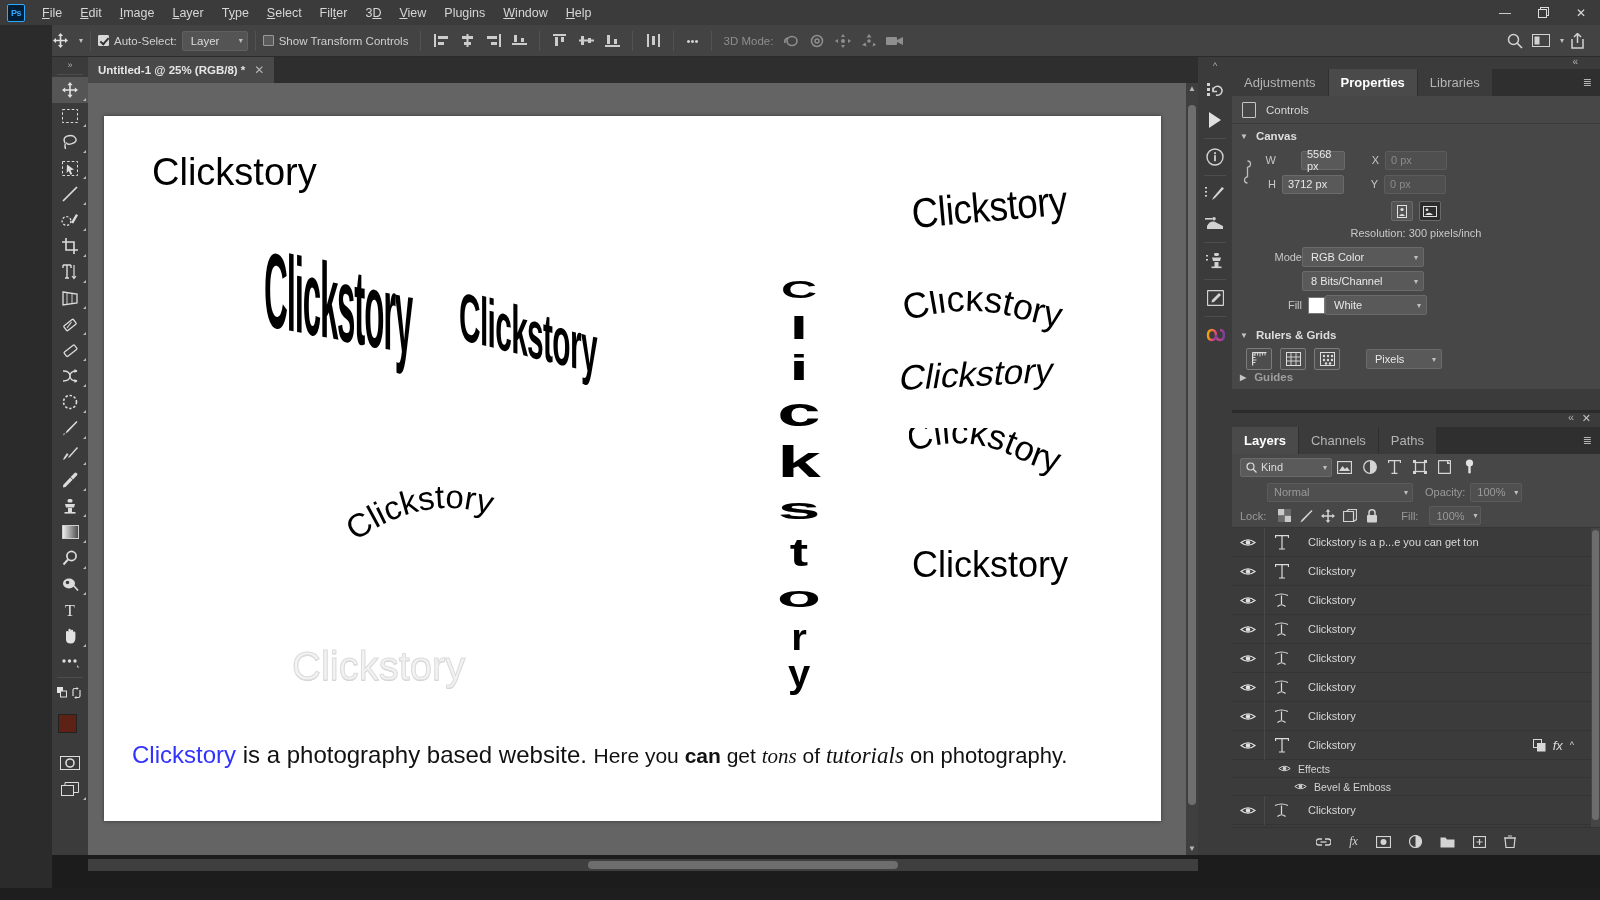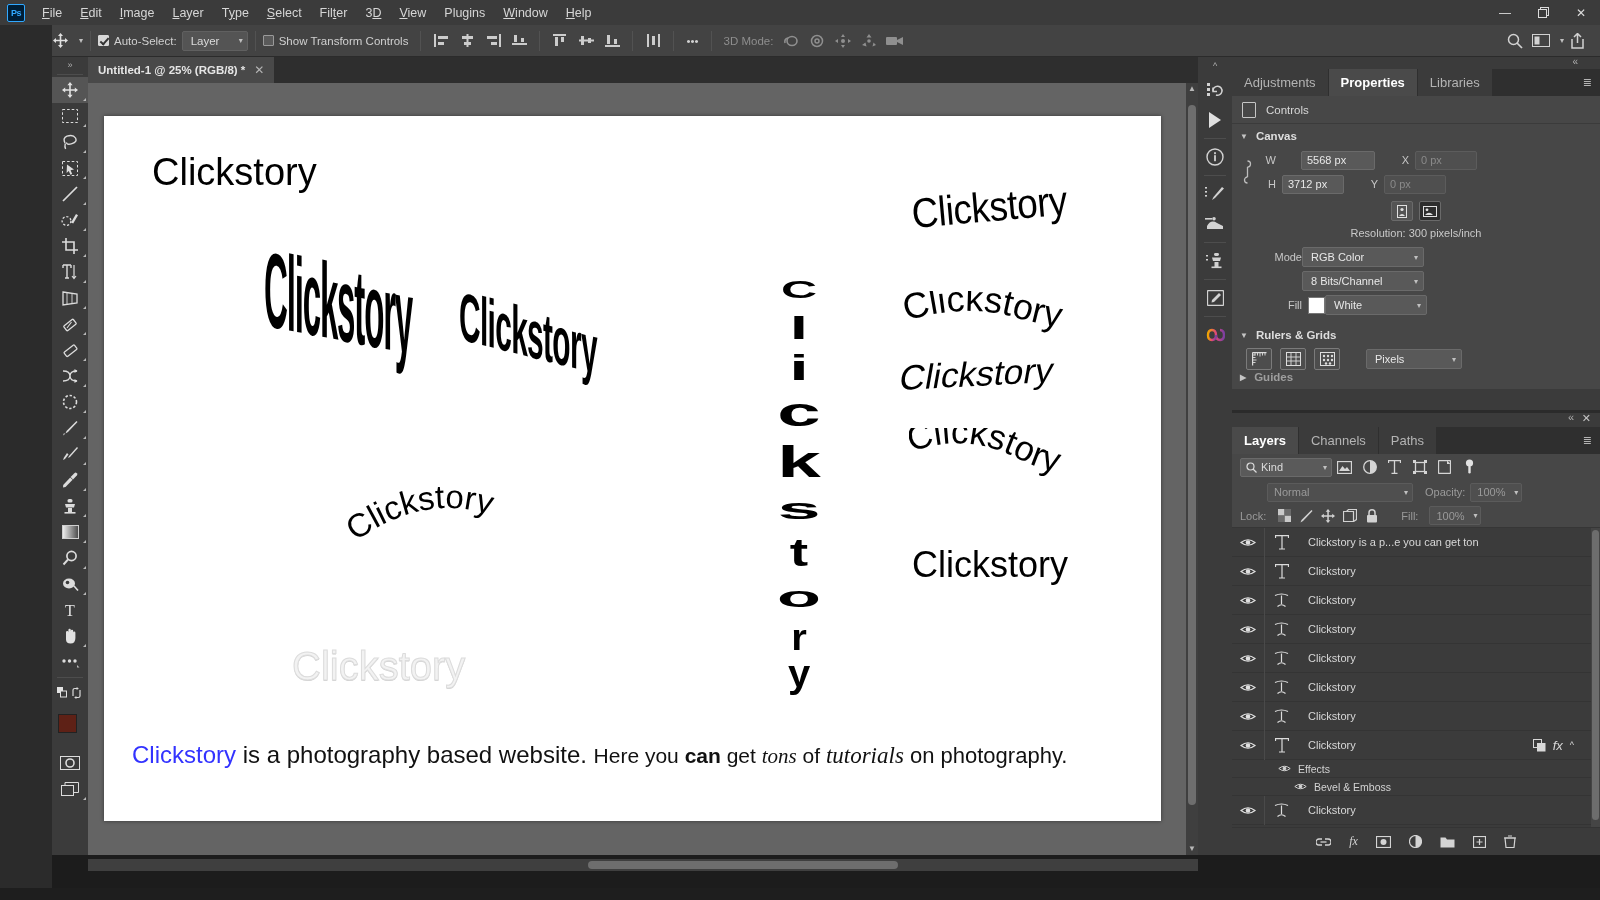--- a/index.html
+++ b/index.html
@@ -868,21 +868,21 @@
       <div style="display:flex; align-items:center; padding-left:10px;">
         <div class="linkicon">
           <svg width="11" height="26" viewBox="0 0 11 26">
               <path d="M5.5 2 A3 3 0 0 1 5.5 8 M5.5 18 A3 3 0 0 0 5.5 24" fill="none" stroke="#bdbdbd" stroke-width="1.3"></path>
               <line x1="5.5" y1="8" x2="5.5" y2="18" stroke="#bdbdbd" stroke-width="1.3"></line>
             </svg>
         </div>
         <div style="flex:1;">
           <div class="prow" style="padding-left:4px;">
             <span class="plabel" style="width:16px;">W</span>
-            <div class="pfield" style="width:74px;margin-left:25px;">5568 px</div>
+            <div class="pfield" style="width:44px;margin-left:25px;">5568 px</div>
             <span class="plabel" style="width:22px; margin-left:12px;">X</span>
             <div class="pfield dim" style="width:62px;">0 px</div>
           </div>
           <div class="prow" style="padding-left:4px;">
             <span class="plabel" style="width:16px;">H</span>
             <div class="pfield" style="width:62px;">3712 px</div>
             <span class="plabel" style="width:22px; margin-left:12px;">Y</span>
             <div class="pfield dim" style="width:62px;">0 px</div>
           </div>
         </div>
@@ -953,21 +953,21 @@
               <circle cx="4" cy="4" r="1.2" fill="#ddd"></circle>
               <circle cx="8" cy="4" r="1.2" fill="#ddd"></circle>
               <circle cx="12" cy="4" r="1.2" fill="#ddd"></circle>
               <circle cx="4" cy="8" r="1.2" fill="#ddd"></circle>
               <circle cx="8" cy="8" r="1.2" fill="#ddd"></circle>
               <circle cx="12" cy="8" r="1.2" fill="#ddd"></circle>
               <circle cx="6" cy="11.5" r="1.2" fill="#ddd"></circle>
               <circle cx="10" cy="11.5" r="1.2" fill="#ddd"></circle>
             </svg>
         </div>
-        <div class="psel" style="width:96px; margin-left:18px;">
+        <div class="psel" style="width:76px; margin-left:18px;">
           <span>Pixels</span>
           <span class="caret">▾</span>
         </div>
       </div>
       <div class="sect-head" style="color:#9e9e9e; overflow:hidden; height:12px;">
         <span class="tri">▶</span>
         <span>Guides</span>
       </div>
     </div>
 

